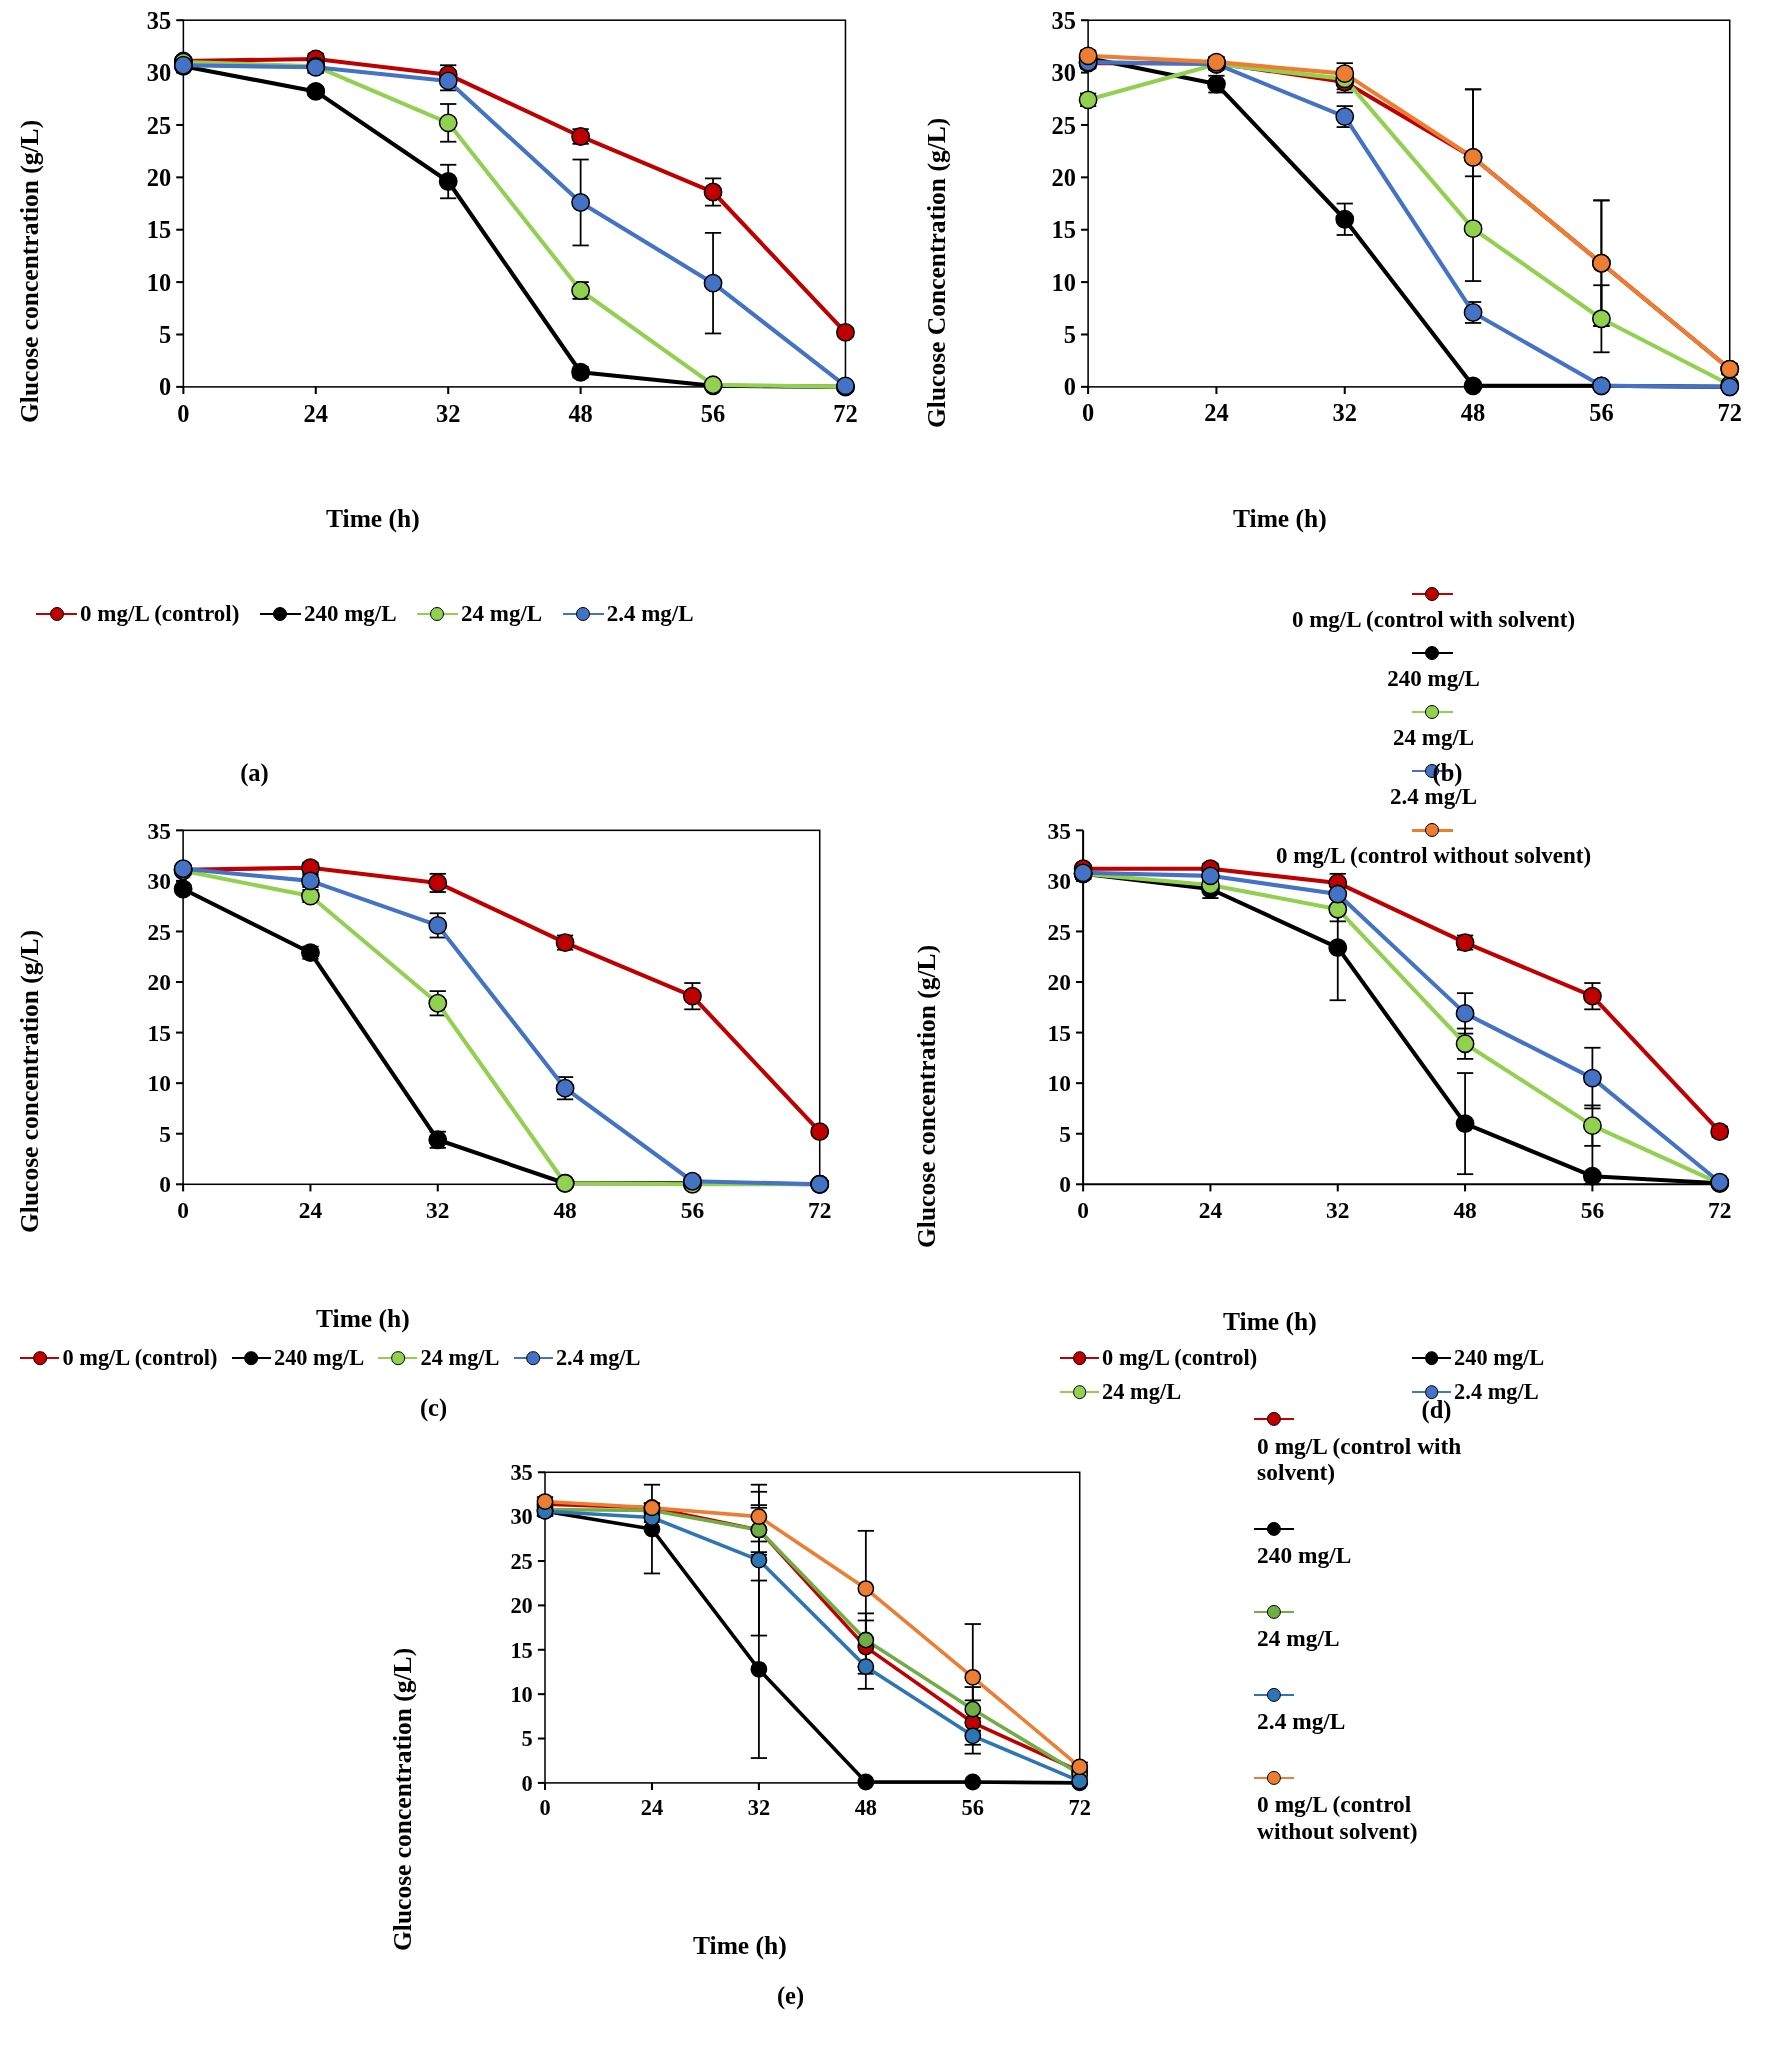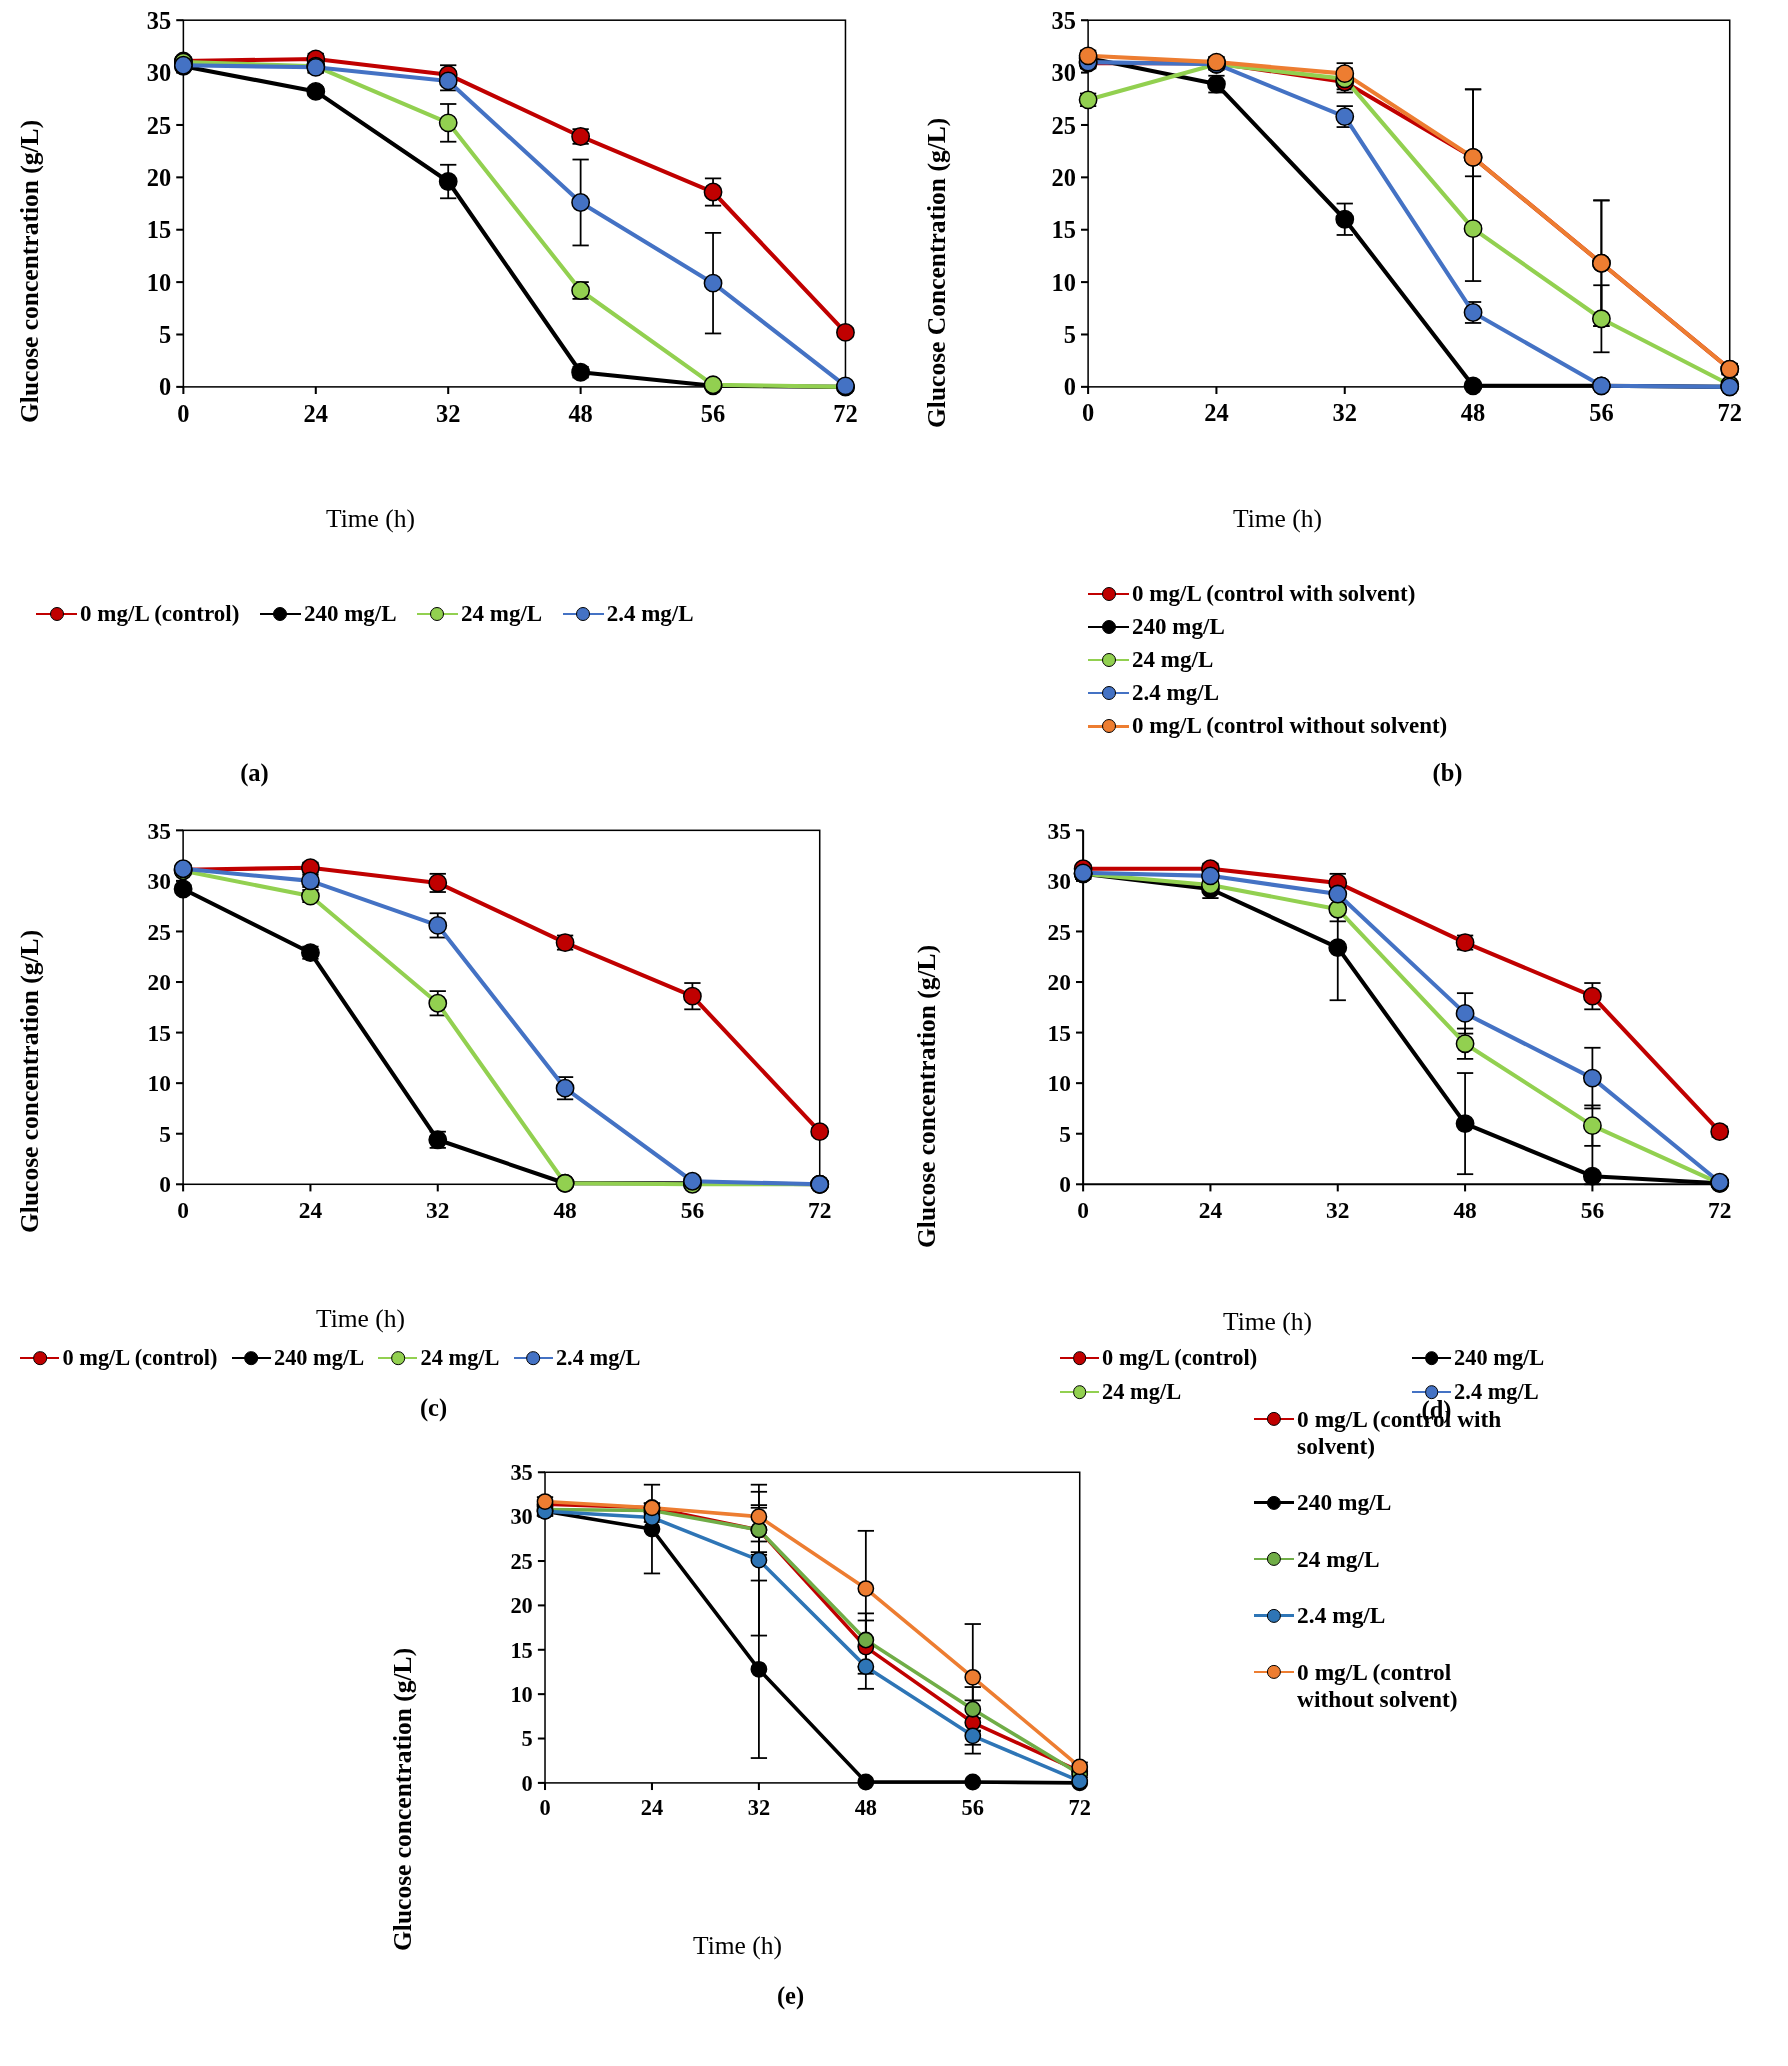--- a/index.html
+++ b/index.html
@@ -25,36 +25,37 @@
     position: absolute;
     transform-origin: 0 0;
     transform: rotate(-90deg);
     white-space: nowrap;
     font-weight: bold;
     letter-spacing: 0px;
   }
   .xlabel {
     position: absolute;
     white-space: nowrap;
-    font-weight: normal;
+    font-weight: bold;
     text-align: center;
   }
   .panel-caption {
     position: absolute;
     font-weight: bold;
     text-align: center;
     white-space: nowrap;
   }
   .legend {
     position: absolute;
   }
   .legend-row {
     display: flex;
     align-items: center;
     white-space: nowrap;
+    flex-direction: column;
   }
   .legend-inline {
     display: flex;
     align-items: center;
     flex-wrap: wrap;
   }
   .legend-item {
     display: flex;
     align-items: center;
     white-space: nowrap;

